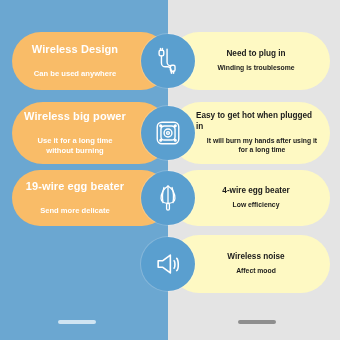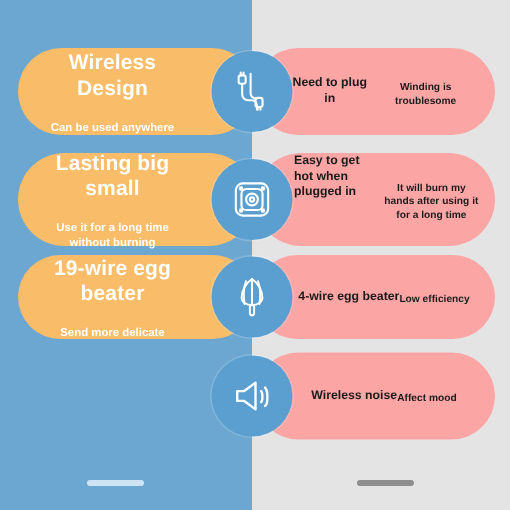--- a/index.html
+++ b/index.html
@@ -64,24 +64,25 @@
     padding: 0 44px 0 12px;
     color: #ffffff;
     text-align: center;
   }
   .pill-right {
     position: absolute;
     left: 170px;
     top: 0;
     height: 100%;
     width: 160px;
-    background: #fca5a5;
+    background: #fef9c3;
     border-radius: 999px;
     box-sizing: border-box;
     display: flex;
+    flex-direction: column;
     align-items: center;
     justify-content: center;
     padding: 0 10px 0 22px;
     color: #1b1b1b;
     text-align: center;
   }
   .icon-badge {
     position: absolute;
     left: 141px;
     top: 50%;
@@ -92,21 +93,21 @@
     background: #5a9fcf;
     display: flex;
     align-items: center;
     justify-content: center;
     z-index: 5;
     box-shadow: 0 0 0 1px rgba(255,255,255,0.18);
   }
   .icon-badge svg { display: block; }
 
   .t-main {
-    font-size: 14px;
+    font-size: 11px;
     font-weight: 700;
     line-height: 1.25;
     letter-spacing: 0.1px;
     margin: 0;
   }
   .t-sub {
     font-size: 7.4px;
     font-weight: 700;
     line-height: 1.3;
     margin: 5px 0 0 0;
@@ -175,21 +176,21 @@
         </svg>
       </div>
       <div class="pill-right">
         <p class="right-main">Need to plug in</p>
         <p class="right-sub">Winding is troublesome</p>
       </div>
     </div>
 
     <div class="row row-2">
       <div class="pill-left">
-        <p class="t-main">Lasting big small</p>
+        <p class="t-main">Wireless big power</p>
         <p class="t-sub">Use it for a long time without burning</p>
       </div>
       <div class="icon-badge">
         <svg width="30" height="30" viewBox="0 0 32 32" fill="none" stroke="#ffffff" stroke-width="1.5" stroke-linecap="round" stroke-linejoin="round">
           <rect x="4.5" y="4.5" width="23" height="23" rx="5"></rect>
           <rect x="8.5" y="8.5" width="15" height="15" rx="3.5"></rect>
           <circle cx="16" cy="16" r="4.2"></circle>
           <circle cx="16" cy="16" r="1.5"></circle>
           <circle cx="8.2" cy="8.2" r="0.9" fill="#ffffff"></circle>
           <circle cx="23.8" cy="8.2" r="0.9" fill="#ffffff"></circle>

